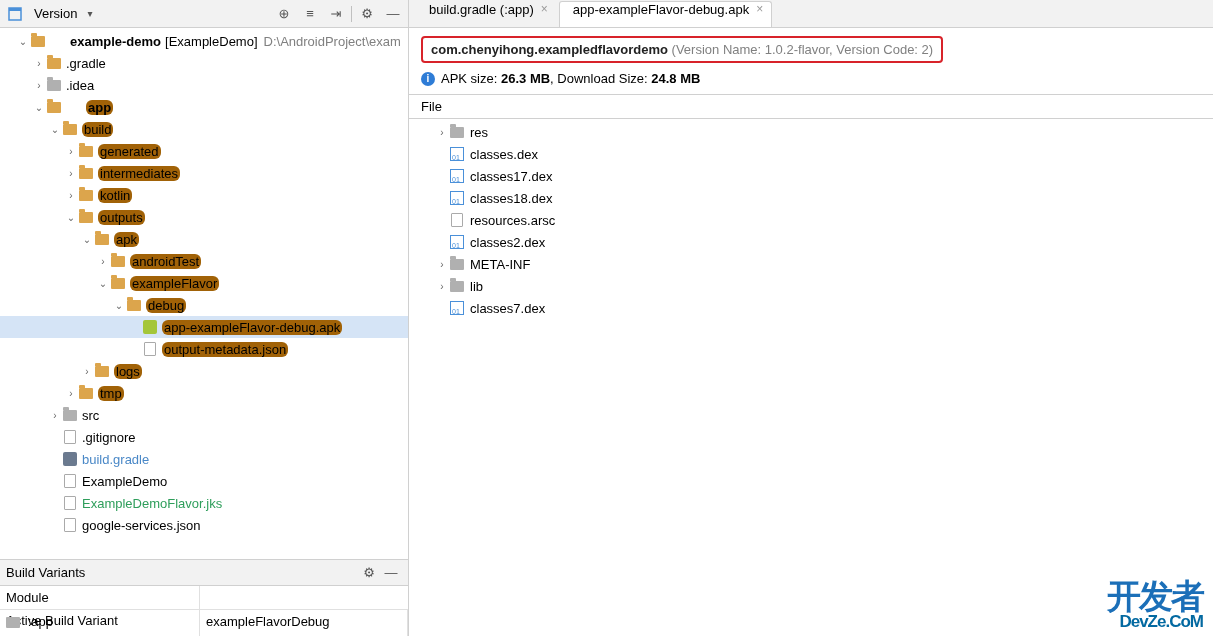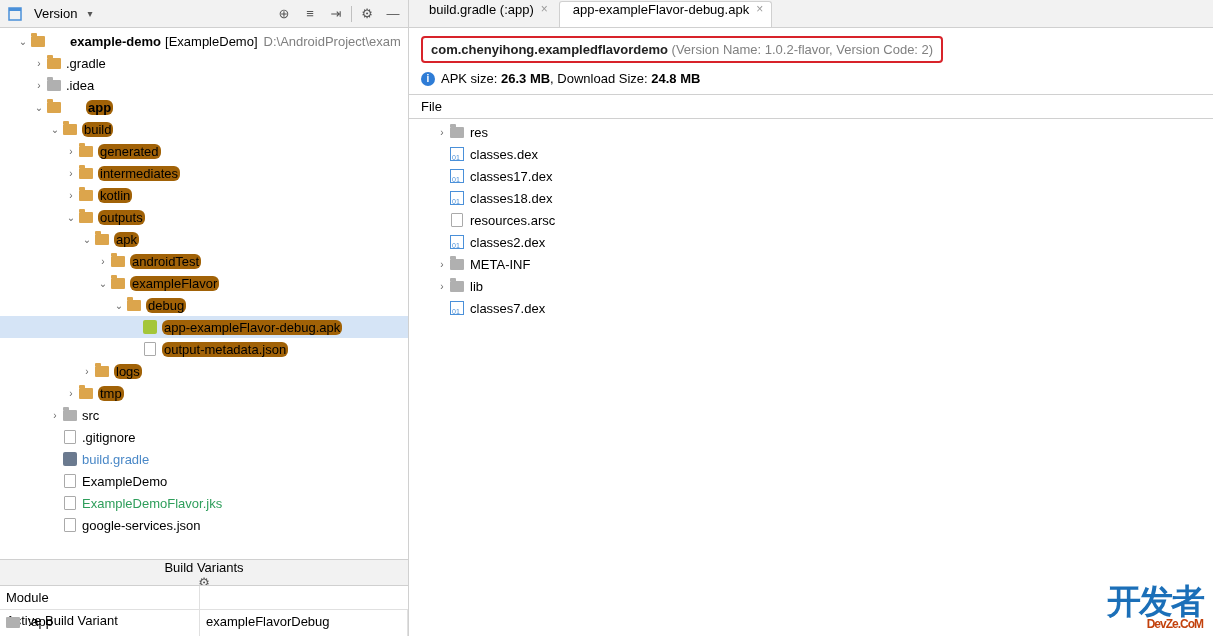--- a/index.html
+++ b/index.html
@@ -28,21 +28,21 @@
 .folder-icon { width:14px; height:11px; background:#dca54c; border-radius:1px; position:relative; }
 .folder-icon::before { content:""; position:absolute; top:-3px; left:0; width:6px; height:3px; background:#dca54c; border-radius:1px 1px 0 0; }
 .folder-gray { background:#b0b0b0; }
 .folder-gray::before { background:#b0b0b0; }
 .file-generic { width:12px; height:14px; background:#fff; border:1px solid #aaa; border-radius:1px; }
 .file-apk { width:14px; height:14px; background:linear-gradient(#a4c639,#a4c639); border-radius:2px; }
 .file-gradle { width:14px; height:14px; background:#6b7a8f; border-radius:2px; }
 .file-dex { width:14px; height:14px; background:#fff; border:1px solid #4a90d9; position:relative; }
 .file-dex::after { content:"01"; font-size:7px; color:#4a90d9; position:absolute; bottom:-1px; left:1px; }
 
-.build-variants-header { height: 26px; display:flex; align-items:center; border-top:1px solid #d0d0d0; background:#f2f2f2; padding:0 6px;flex-direction:column; }
+.build-variants-header { height: 26px; display:flex; align-items:center; border-top:1px solid #d0d0d0; background:#f2f2f2; padding:0 6px; }
 .build-variants-header .title { flex:1; }
 .bv-table { border-top:1px solid #d0d0d0; }
 .bv-head { display:flex; height:24px; background:#fff; border-bottom:1px solid #e0e0e0;flex-direction:column; }
 .bv-cell { padding:4px 6px; border-right:1px solid #e0e0e0; }
 .bv-col1 { width:200px; }
 .bv-col2 { flex:1; }
 .bv-row { display:flex; height:26px; }
 
 .tabs { height:28px; display:flex; align-items:flex-end; background:#f2f2f2; border-bottom:1px solid #d0d0d0; padding-left:6px; gap:2px; }
 .tab { height:26px; display:flex; align-items:flex-start; padding:0 8px; background:#f2f2f2; border:1px solid transparent; border-bottom:none; border-radius:3px 3px 0 0; gap:5px; cursor:pointer;margin-top:24px; }
@@ -58,21 +58,21 @@
 
 .file-header { padding:4px 12px; border-top:1px solid #d0d0d0; border-bottom:1px solid #d0d0d0; background:#fff; color:#000; }
 .file-list { padding:2px 0; }
 .file-row { display:flex; align-items:center; height:22px; padding:0 8px; cursor:pointer; }
 .file-row .chevron { width:14px; text-align:center; color:#6a6a6a; font-size:10px; }
 .file-row .indent { width:18px; }
 .file-row .icon { width:16px; height:16px; margin-right:5px; display:inline-flex; align-items:center; justify-content:center; }
 
 .watermark { position:absolute; right:10px; bottom:6px; font-family: "SimHei", Arial; font-weight:bold; text-align:right; line-height:1; pointer-events:none; }
 .watermark .cn { font-size:34px; color:#1b6fb8; letter-spacing:-2px; }
-.watermark .en { font-size:12px; color:#c2410c; letter-spacing:-1px; }
+.watermark .en { font-size:17px; color:#0369a1; letter-spacing:-1px; }
 </style>
 </head>
 <body>
 
 <div class="main-layout">
   <div class="left-pane">
     <div class="toolbar">
       <span class="icon-btn">
           <svg width="14" height="14">
             <rect x="1" y="1" width="12" height="12" fill="none" stroke="#4a90d9" stroke-width="1.5"></rect>

